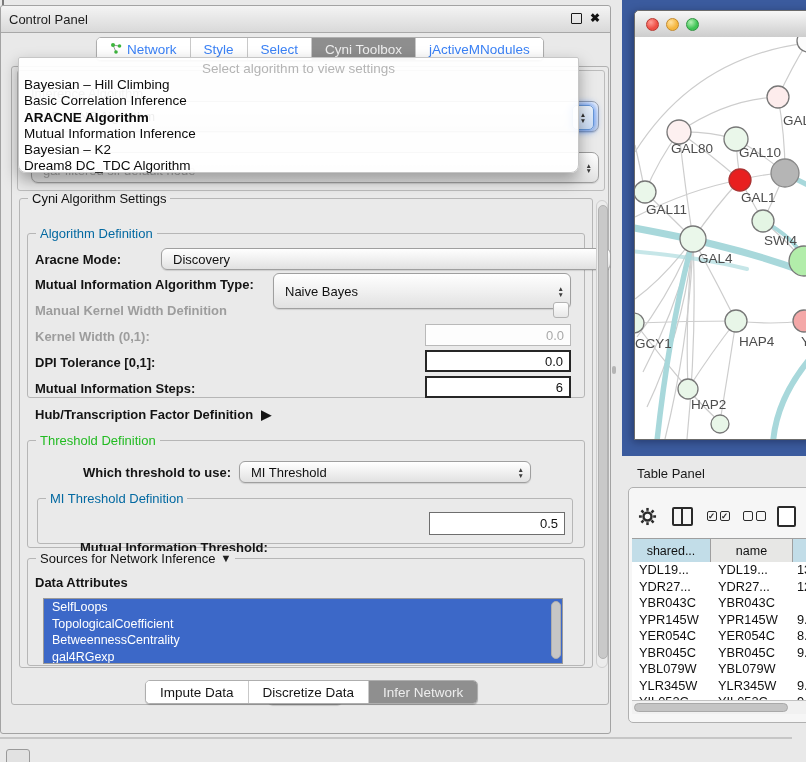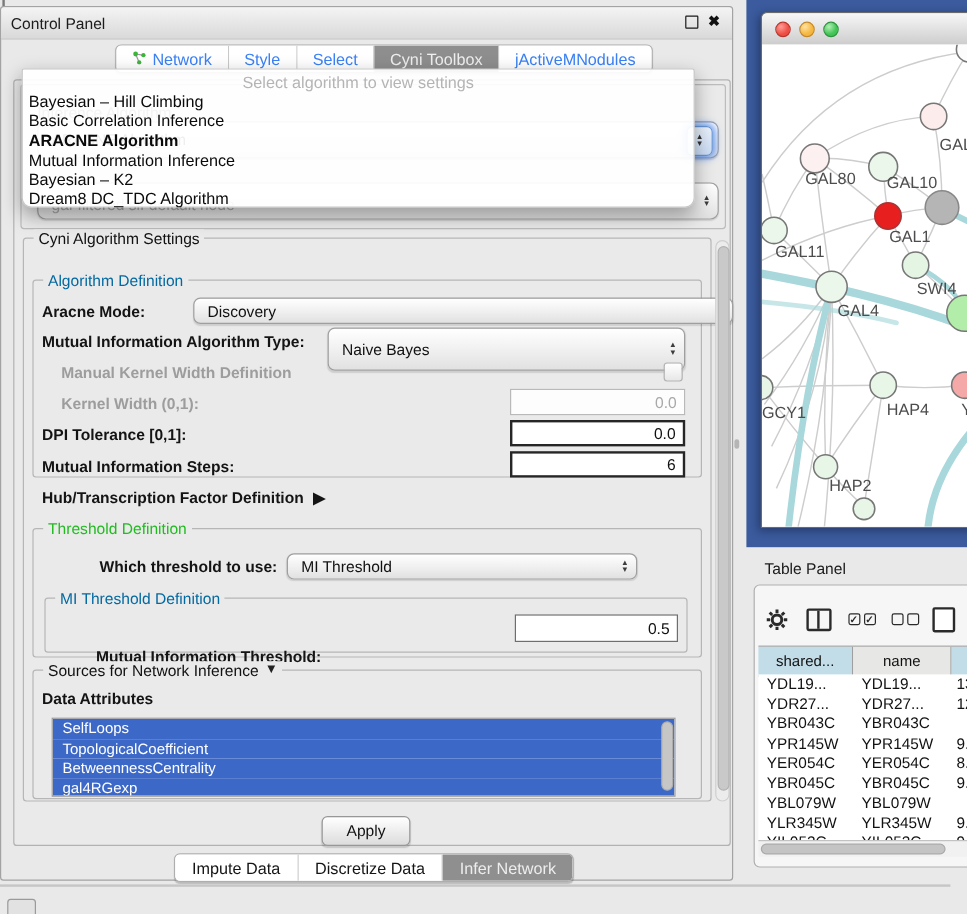--- a/index.html
+++ b/index.html
@@ -39,42 +39,42 @@
                  font-size:6.5px;line-height:5.5px;}
   .blue-stepper{position:absolute;right:4px;top:3px;width:20px;height:23px;border-radius:5px;
                 background:linear-gradient(#eaf2fc,#cadcf5);border:1px solid #6596d8;
                 box-shadow:0 0 6px 2px rgba(80,140,245,.85);display:flex;flex-direction:column;
                 align-items:center;justify-content:center;font-size:6.5px;line-height:5.5px;color:#333;}
   .groupbox{position:absolute;border:1px solid #b6b6b6;border-radius:3px;box-sizing:border-box;}
   .gtitle{position:absolute;top:-8px;left:8px;background:#eaeaea;padding:0 4px;font-size:13px;
           line-height:15px;white-space:nowrap;display:flex;align-items:center;gap:5px;}
   .blue{color:#0369a1;} .green{color:#22bb22;}
   .blabel{position:absolute;font-weight:bold;font-size:13px;color:#141414;white-space:nowrap;}
-  .glabel{position:absolute;font-weight:bold;font-size:13px;color:#9d9d9d;white-space:nowrap;margin-left:16px;}
+  .glabel{position:absolute;font-weight:bold;font-size:13px;color:#9d9d9d;white-space:nowrap;}
   .tfield{position:absolute;background:#fff;font-size:13px;display:flex;align-items:center;
           justify-content:flex-end;padding-right:6px;box-sizing:border-box;}
   .tfield.dark{border:2px solid #262626;}
   .tfield.mid{border:1px solid #6e6e6e;}
   .tfield.dis{border:1px solid #b9b9b9;color:#a9a9a9;background:#fdfdfd;}
   .checkbox{position:absolute;width:14px;height:14px;border:1px solid #b3b3b3;border-radius:3px;
             background:linear-gradient(#ffffff,#e7e7e7);}
   .attr-list{position:absolute;left:42px;top:592px;width:520px;height:66px;background:#fff;
              border:1px solid #9a9a9a;box-sizing:border-box;overflow:hidden;}
   .attr-item{height:16.5px;background:#3c68c8;color:#fff;font-size:12.5px;line-height:16.5px;
              padding-left:8px;}
   .list-scroll{position:absolute;right:1px;top:2px;width:10px;height:58px;border-radius:5px;
                background:#c6c6c6;border:1px solid #adadad;box-sizing:border-box;}
   .v-scroll-track{position:absolute;left:595px;top:194px;width:12px;height:468px;background:#ececec;
                   border:1px solid #cfcfcf;border-radius:6px;box-sizing:border-box;}
   .v-scroll-thumb{position:absolute;left:1px;top:4px;width:8px;height:452px;background:#c9c9c9;
                   border:1px solid #b2b2b2;border-radius:5px;}
   .apply-btn{position:absolute;left:267px;top:674px;width:72px;height:23px;border:1px solid #979797;
              border-radius:5px;background:linear-gradient(#ffffff,#dcdcdc);font-size:13px;
              display:flex;align-items:center;justify-content:center;box-shadow:0 1px 1px rgba(0,0,0,.15);}
-  .bottom-tabs{position:absolute;left:144px;top:705px;height:22px;display:flex;
+  .bottom-tabs{position:absolute;left:144px;top:674px;height:22px;display:flex;
                border:1px solid #aeaeae;border-radius:5px;overflow:hidden;background:#fff;
                box-shadow:0 1px 1px rgba(0,0,0,.2);}
   .btab{display:flex;align-items:center;justify-content:center;font-size:13.5px;padding:0 14px;
         border-right:1px solid #c9c9c9;background:#fff;color:#151515;white-space:nowrap;}
   .btab:last-child{border-right:none;}
   .btab.sel{background:#8f8f8f;color:#ededed;}
   
   .algo-popup{position:absolute;left:18px;top:57px;width:561px;height:116px;
               background:rgba(255,255,255,.93);border:1px solid #c6c6c6;border-radius:2px 2px 8px 8px;
               box-shadow:0 7px 16px rgba(0,0,0,.35);z-index:30;box-sizing:border-box;}

